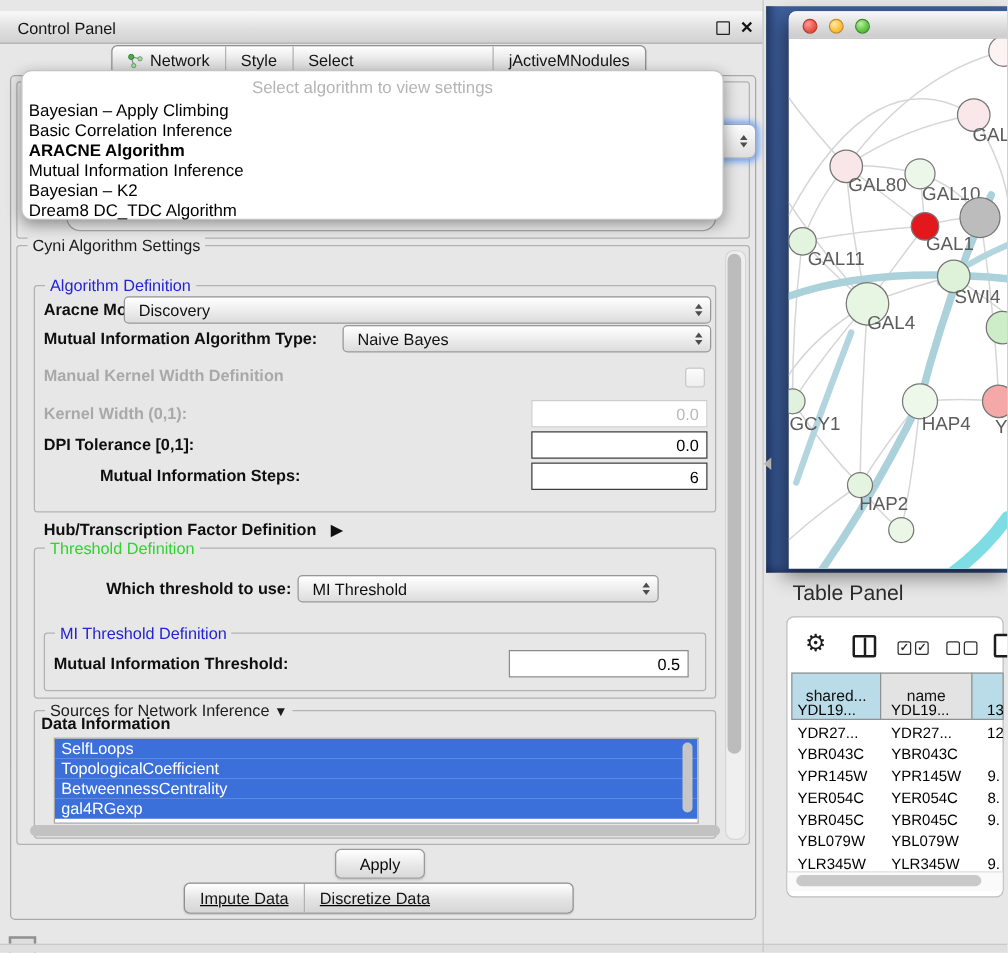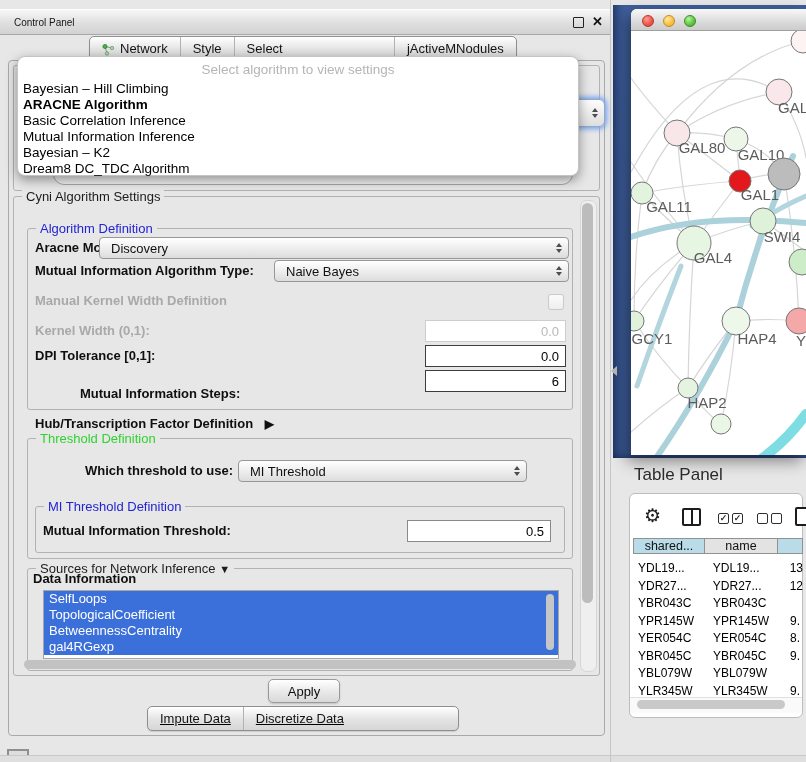--- a/index.html
+++ b/index.html
@@ -3,26 +3,26 @@
 <meta charset="utf-8">
 <style>
   html,body{margin:0;padding:0;background:#e7e7e7;font-family:"Liberation Sans",sans-serif;}
   #root{position:relative;width:806px;height:762px;overflow:hidden;background:#e7e7e7;font-family:"Liberation Sans",sans-serif;}
   .abs{position:absolute;}
   .nosel{user-select:none;}
   
   .cp-titlebar{position:absolute;left:0;top:9px;width:610px;height:24px;
     background:linear-gradient(#f7f7f7,#dfdfdf 55%,#d2d2d2);border-top:1px solid #fdfdfd;
     border-bottom:1px solid #a8a8a8;display:flex;align-items:center;}
-  .cp-title{font-size:10px;color:#151515;padding-left:14px;}
+  .cp-title{font-size:13px;color:#151515;padding-left:14px;}
   .float-ic{position:absolute;right:26px;top:7px;width:9px;height:9px;border:1.6px solid #222;border-radius:1px;}
   .close-ic{position:absolute;right:7px;top:4px;font-size:13px;font-weight:bold;color:#111;}
   .tabgroup{position:absolute;display:flex;height:23px;border:1px solid #8f8f8f;border-radius:5px;
     overflow:hidden;background:linear-gradient(#ffffff,#e3e3e3 55%,#d6d6d6);font-size:13px;box-shadow:0 1px 1px rgba(0,0,0,.12);}
-  .tab{display:flex;align-items:flex-end;padding:4px 12px;border-left:1px solid #b2b2b2;color:#141414;white-space:nowrap;}
+  .tab{display:flex;align-items:center;padding:4px 12px;border-left:1px solid #b2b2b2;color:#141414;white-space:nowrap;}
   .tab:first-child{border-left:none;}
   .tab.sel{background:#8c8c8c;color:#f0f0f0;border-left-color:#7c7c7c;margin-top:48px;}
   .tab .net-icon{margin-right:5px;display:inline-flex;}
   .outerbox{position:absolute;left:8px;top:60px;width:595px;height:674px;border:1px solid #a9a9a9;border-radius:4px;background:#e7e7e7;}
   .box{position:absolute;border:1px solid #b2b2b2;border-radius:3px;}
   .gtitle{position:absolute;top:-8px;left:8px;font-size:13px;background:#e7e7e7;padding:0 4px;white-space:nowrap;color:#1c1c1c;}
   .t-blue{color:#2323d4;}
   .t-green{color:#2ed32e;}
   .lbl{position:absolute;font-size:13px;font-weight:bold;color:#0f0f0f;white-space:nowrap;line-height:20px;}
   .lbl.dim{color:#a9a9a9;}
@@ -76,21 +76,21 @@
     border-top:5px solid transparent;border-bottom:5px solid transparent;border-right:6px solid #b9b9b9;}
   .tp-title{position:absolute;left:634px;top:465px;font-size:17px;color:#2a2a2a;}
   .tp-box{position:absolute;left:629px;top:493px;width:174px;height:225px;background:#fff;
     border:1px solid #bdbdbd;border-radius:6px;overflow:hidden;box-sizing:border-box;}
   .tp-gear{position:absolute;left:644px;top:505px;font-size:19px;color:#1c1c1c;line-height:22px;}
   .tp-cols{position:absolute;left:682px;top:508px;width:19px;height:18px;border:2px solid #1c1c1c;border-radius:2px;box-sizing:border-box;}
   .tp-cols::after{content:"";position:absolute;left:6.5px;top:0;width:2px;height:14px;background:#1c1c1c;}
   .ckbx{position:absolute;width:11px;height:11px;border:1.5px solid #2e2e2e;border-radius:2px;box-sizing:border-box;
     font-size:9px;line-height:9px;text-align:center;color:#2e2e2e;font-weight:bold;}
   .tp-doc{position:absolute;left:795px;top:507px;width:14px;height:19px;border:2px solid #1c1c1c;border-radius:2px;background:#fff;box-sizing:border-box;}
-  .th-cell{position:absolute;top:538px;height:16px;border:1px solid #919191;box-sizing:border-box;
+  .th-cell{position:absolute;top:538px;height:38px;border:1px solid #919191;box-sizing:border-box;
     font-size:12.5px;display:flex;align-items:center;justify-content:center;color:#111;}
   .tr-wrap{position:absolute;left:633px;top:560px;width:170px;height:137px;overflow:hidden;}
   .t-row{display:flex;height:17.5px;line-height:17.5px;font-size:12px;color:#000;white-space:nowrap;}
   .t-c1{width:71px;padding-left:5px;overflow:hidden;}
   .t-c2{width:73px;padding-left:4px;overflow:hidden;}
   .t-c3{padding-left:4px;overflow:hidden;}
   .tp-hscroll{position:absolute;left:630px;top:697px;width:172px;height:15px;background:#fafafa;border-top:1px solid #e0e0e0;}
   .tp-hthumb{position:absolute;left:637px;top:700px;width:148px;height:9px;background:#c9c9c9;border-radius:5px;}
   .hthumb{position:absolute;background:#c2c2c2;border-radius:5px;}
 </style>
@@ -165,21 +165,21 @@
         <span class="tri-u"></span>
         <span class="tri-d"></span>
       </span>
   </div>
   <div class="lbl dim" style="left:35px;top:291px;">Manual Kernel Width Definition</div>
   <div class="checkbox" style="left:548px;top:294px;"></div>
   <div class="lbl dim" style="left:35px;top:321px;">Kernel Width (0,1):</div>
   <div class="field f-dis" style="left:425px;top:320px;width:141px;">0.0</div>
   <div class="lbl" style="left:35px;top:346px;">DPI Tolerance [0,1]:</div>
   <div class="field f-strong" style="left:425px;top:345px;width:141px;">0.0</div>
-  <div class="lbl" style="left:35px;top:384px;padding-left:45px;">Mutual Information Steps:</div>
+  <div class="lbl" style="left:35px;top:371px;padding-left:45px;">Mutual Information Steps:</div>
   <div class="field f-strong" style="left:425px;top:370px;width:141px;">6</div>
 
   <div class="lbl" style="left:35px;top:414px;">
     <span>Hub/Transcription Factor Definition</span>
     <span style="font-size:12px;margin-left:8px;">▶</span>
   </div>
 
   <div class="box" style="left:27px;top:438px;width:544px;height:119px;">
     <span class="gtitle t-green">Threshold Definition</span>
   </div>
@@ -226,23 +226,23 @@
         <span>Discretize Data</span>
       </div>
       <div class="tab sel">
         <span>Infer Network</span>
       </div>
     </div>
 
   <div class="dropdown">
     <div class="dd-ph">Select algorithm to view settings</div>
     <div id="ddItems" style="padding-top:2px;">
-        <div class="dd-item">Bayesian – Hill Climbing</div>
+        <div class="dd-item">Bayesian – Apply Climbing</div>
+        <div class="dd-item">Basic Correlation Inference</div>
         <div class="dd-item b">ARACNE Algorithm</div>
-        <div class="dd-item">Basic Correlation Inference</div>
         <div class="dd-item">Mutual Information Inference</div>
         <div class="dd-item">Bayesian – K2</div>
         <div class="dd-item">Dream8 DC_TDC Algorithm</div>
       </div>
   </div>
 
   <div class="mini-sq"></div>
   <div class="footer-strip"></div>
   <div class="v-divider"></div>
 

